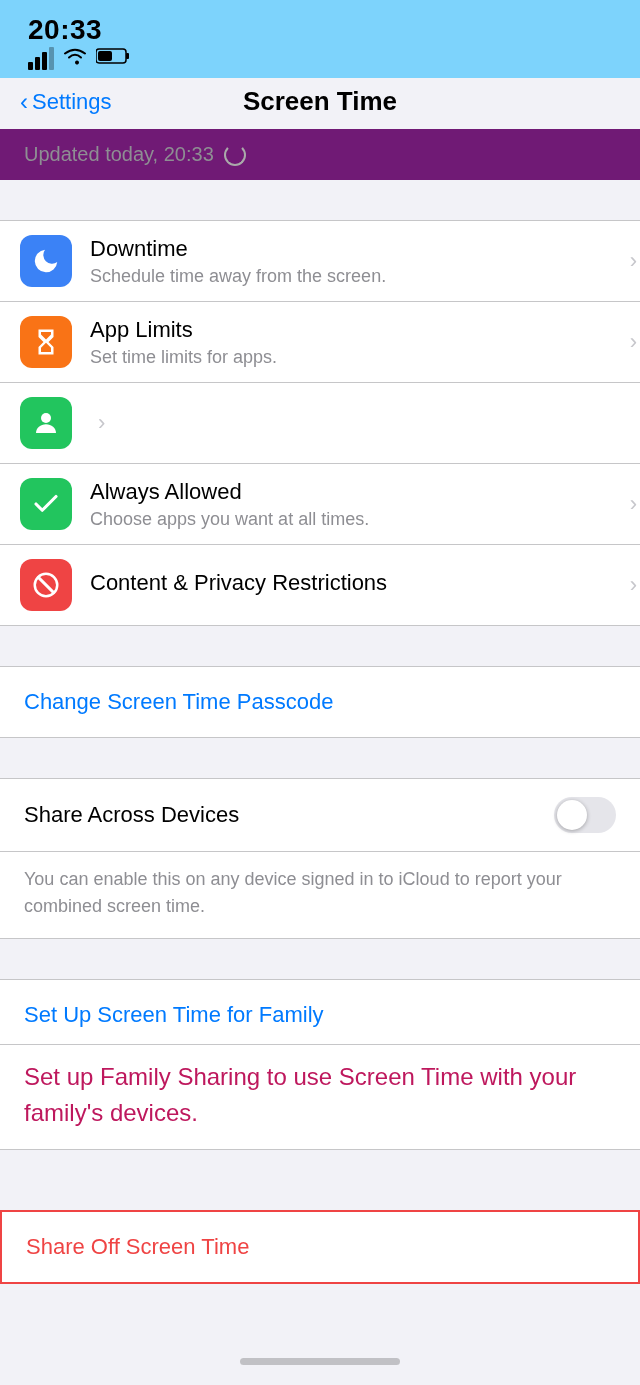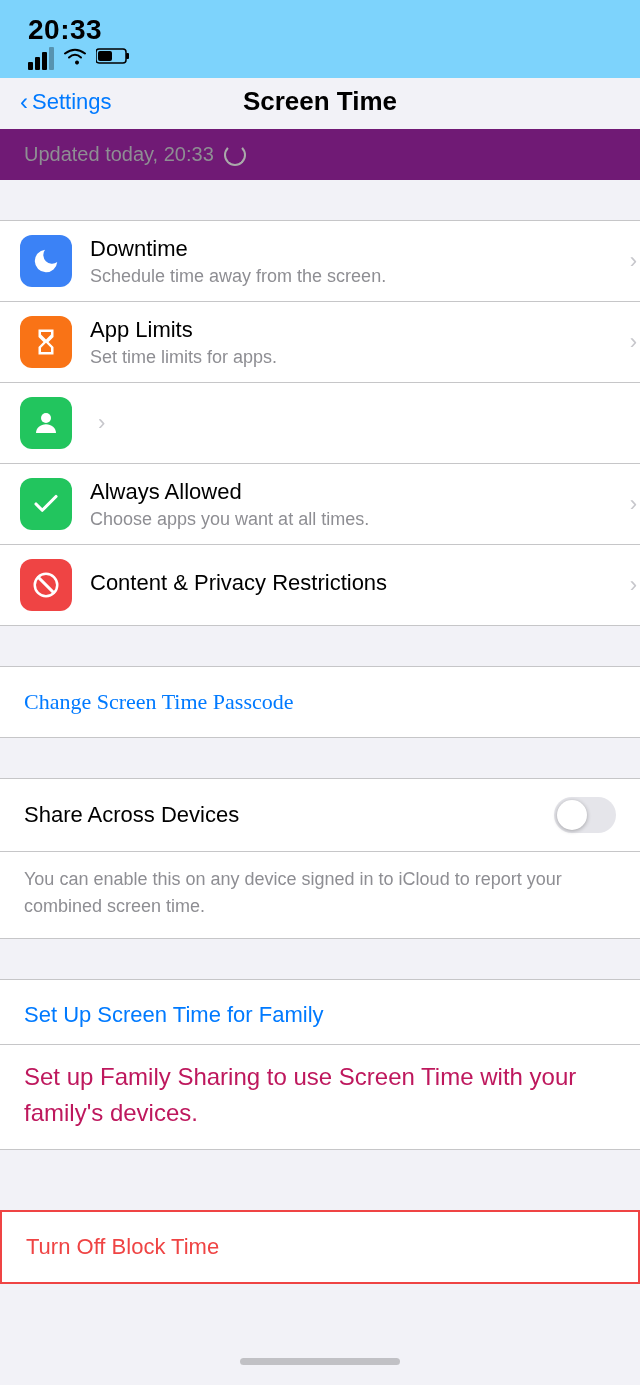--- a/index.html
+++ b/index.html
@@ -172,21 +172,20 @@
       border-bottom: 0.5px solid #c6c6c8;
       padding: 22px 24px;
     }
     .passcode-btn {
       color: #007aff;
       font-size: 22px;
       background: none;
       border: none;
       cursor: pointer;
       padding: 0;
-      font-family: Liberation Serif, serif;
     }
 
     
     .share-section {
       background: #fff;
       border-top: 0.5px solid #c6c6c8;
       border-bottom: 0.5px solid #c6c6c8;
     }
     .share-row {
       display: flex;
@@ -414,20 +413,20 @@
 <div class="section-gap"></div>
 
 <div class="family-section">
   <button class="family-btn">Set Up Screen Time for Family</button>
   <div class="family-desc">Set up Family Sharing to use Screen Time with your family's devices.</div>
 </div>
 
 <div class="section-gap"></div>
 
 <div class="turnoff-section">
-  <button class="turnoff-btn">Turn Off Block Time</button>
+  <button class="turnoff-btn">Share Off Screen Time</button>
 </div>
 
 <div class="section-gap"></div>
 
 <div class="home-indicator">
   <div class="home-bar"></div>
 </div>
 
 </body></html>

